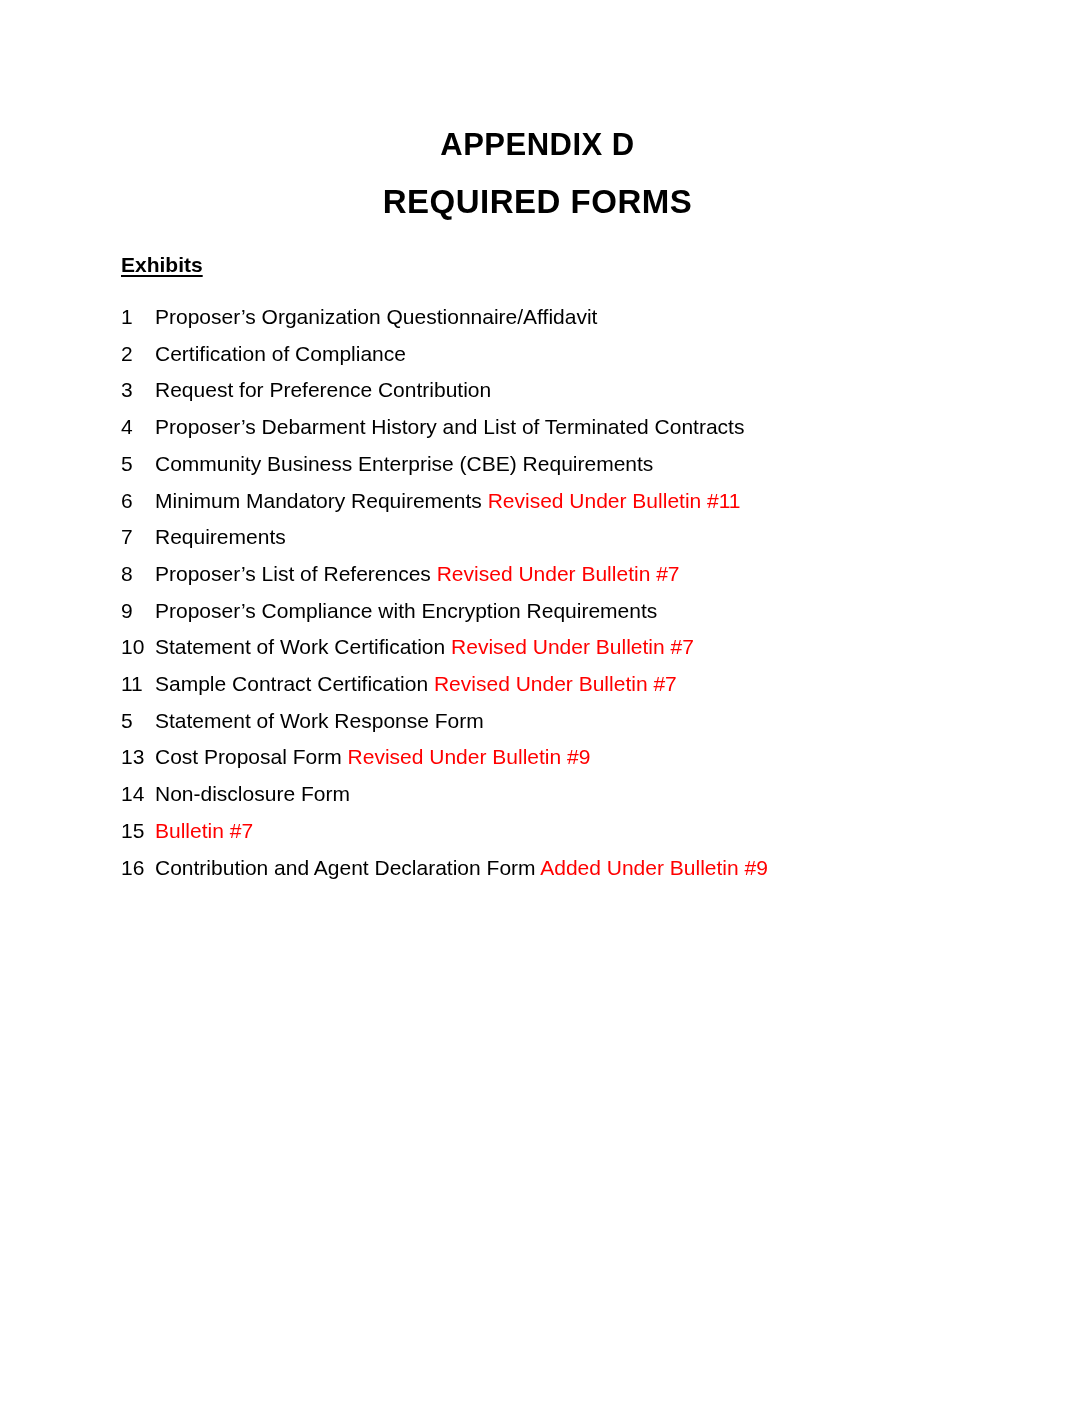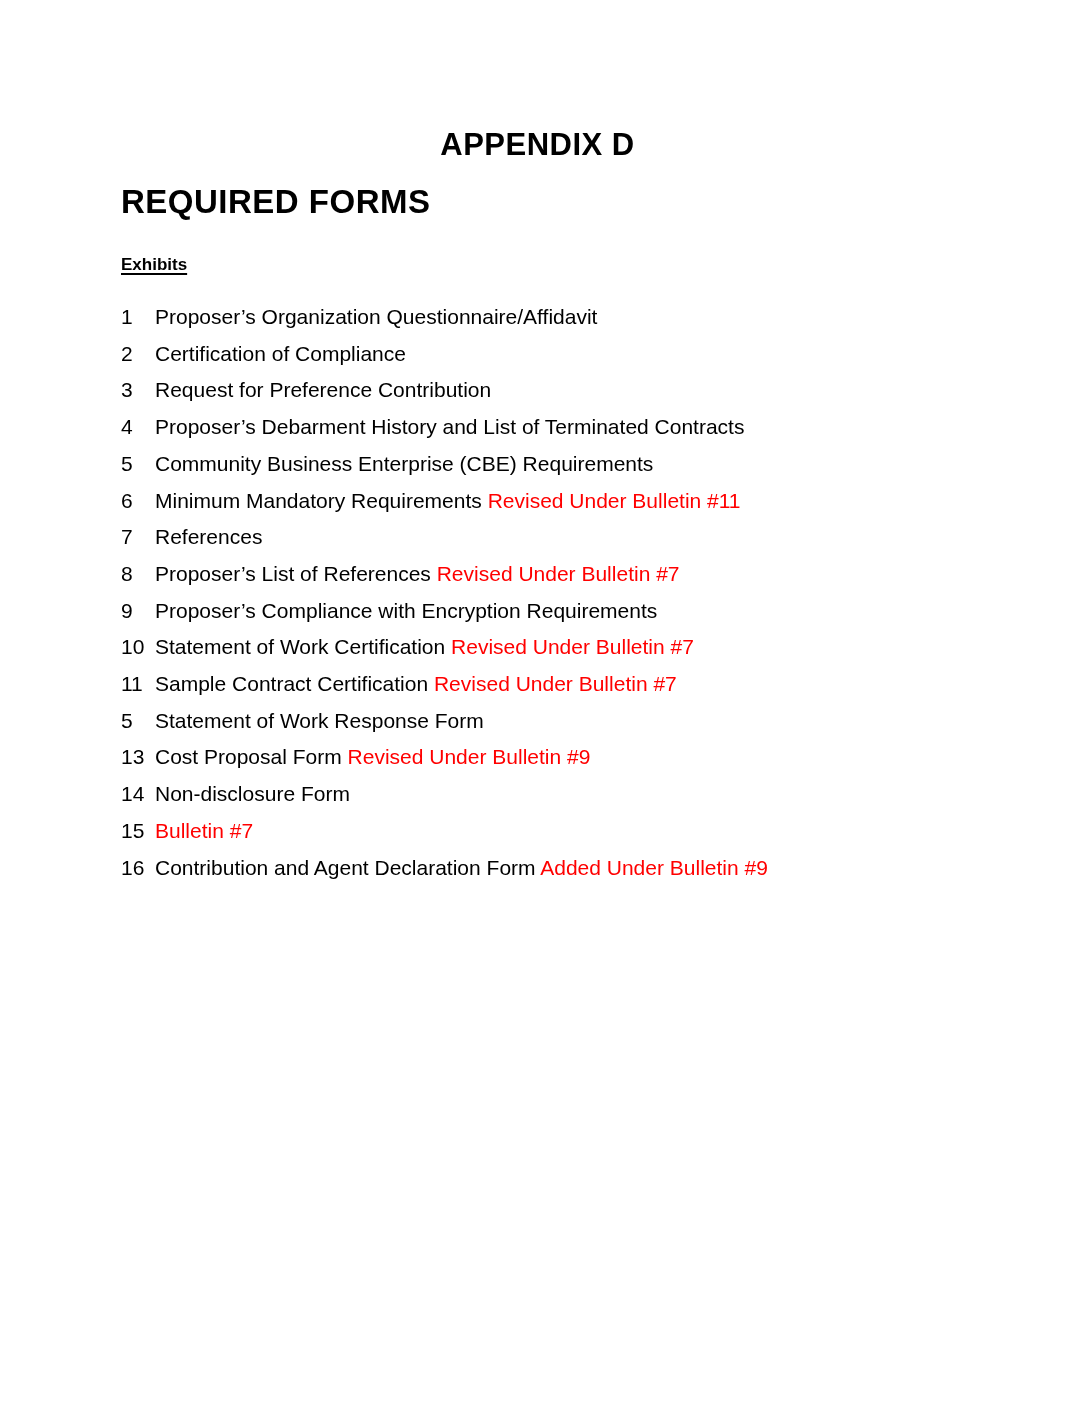--- a/index.html
+++ b/index.html
@@ -22,28 +22,28 @@
   .doc-title-1 {
     font-size: 31px;
     font-weight: bold;
     text-align: center;
     line-height: 38px;
     letter-spacing: 0.5px;
   }
   .doc-title-2 {
     font-size: 33px;
     font-weight: bold;
-    text-align: left;
+    text-align: center;
     line-height: 40px;
     margin-top: 18px;
     letter-spacing: 0.5px;
   }
   .section-heading {
     margin-top: 30px;
-    font-size: 17px;
+    font-size: 21px;
     font-weight: bold;
     line-height: 26px;
     text-decoration: underline;
     text-decoration-thickness: 2px;
     text-underline-offset: 3px;
   }
   .exhibit-list {
     margin-top: 21px;
   }
   .exhibit-item {
@@ -109,21 +109,21 @@
       </div>
       <div class="exhibit-item">
         <span class="exhibit-number">6</span>
         <div class="exhibit-text">
           <div class="exhibit-line"><span class="seg-black">Minimum Mandatory Requirements </span><span class="seg-red">Revised Under Bulletin #11</span></div>
         </div>
       </div>
       <div class="exhibit-item">
         <span class="exhibit-number">7</span>
         <div class="exhibit-text">
-          <div class="exhibit-line"><span class="seg-black">References</span></div>
+          <div class="exhibit-line"><span class="seg-black">Requirements</span></div>
         </div>
       </div>
       <div class="exhibit-item">
         <span class="exhibit-number">8</span>
         <div class="exhibit-text">
           <div class="exhibit-line"><span class="seg-black">Proposer’s List of References </span><span class="seg-red">Revised Under Bulletin #7</span></div>
         </div>
       </div>
       <div class="exhibit-item">
         <span class="exhibit-number">9</span>

